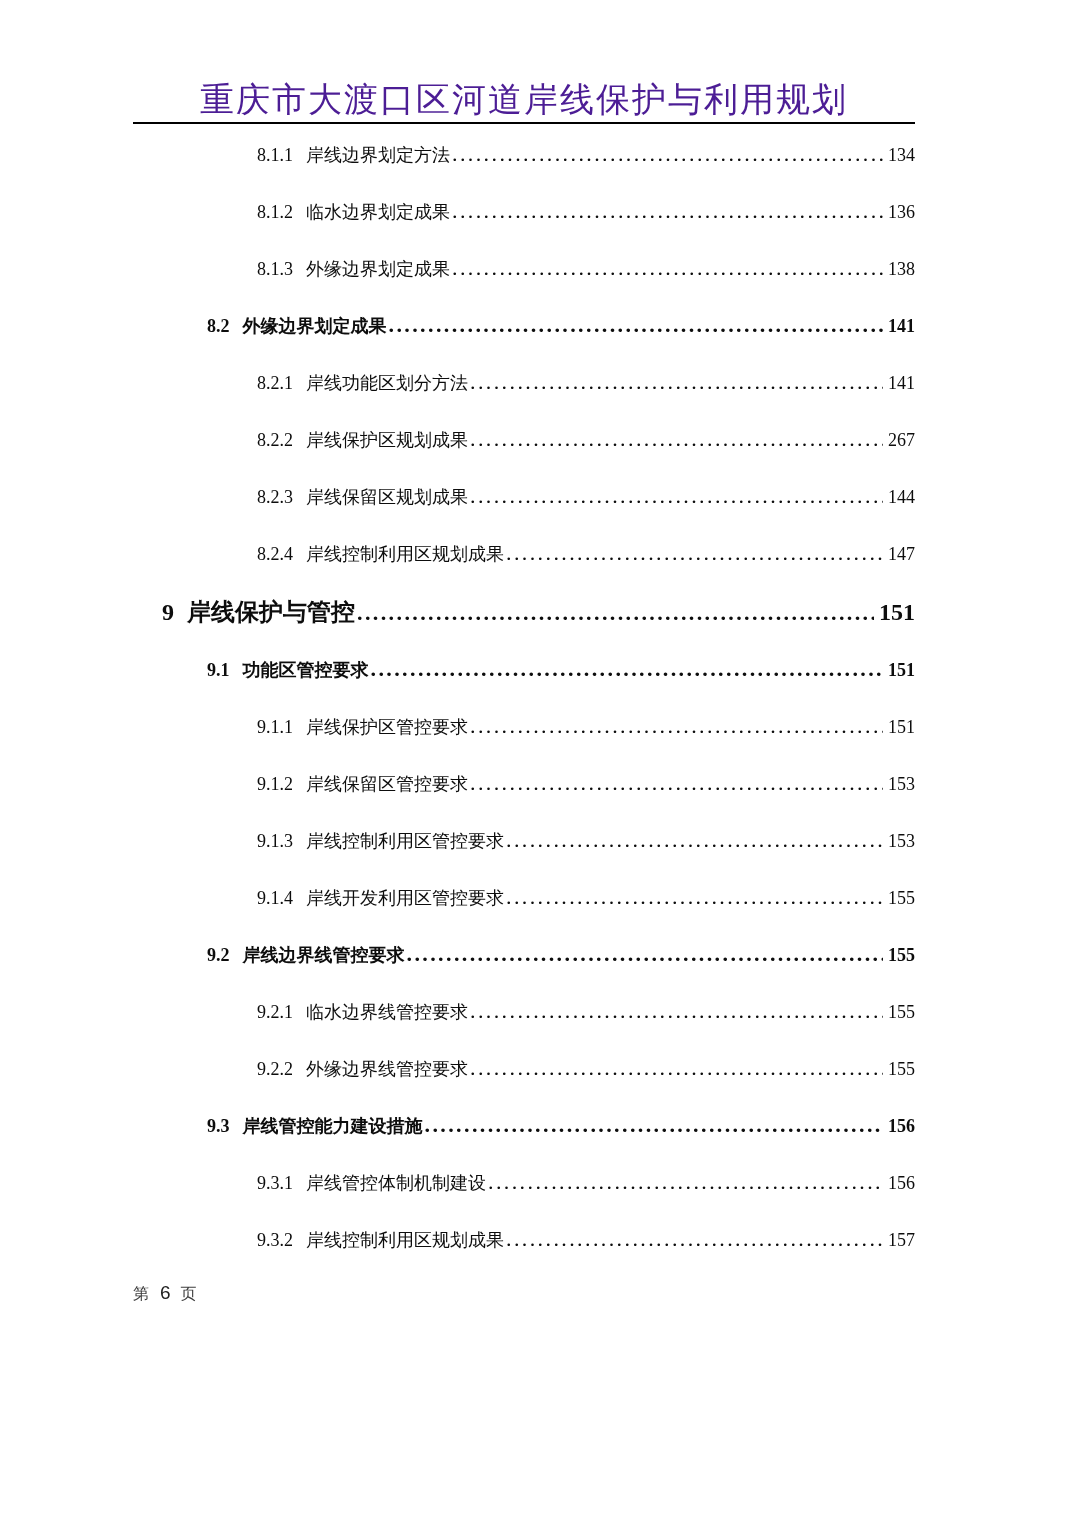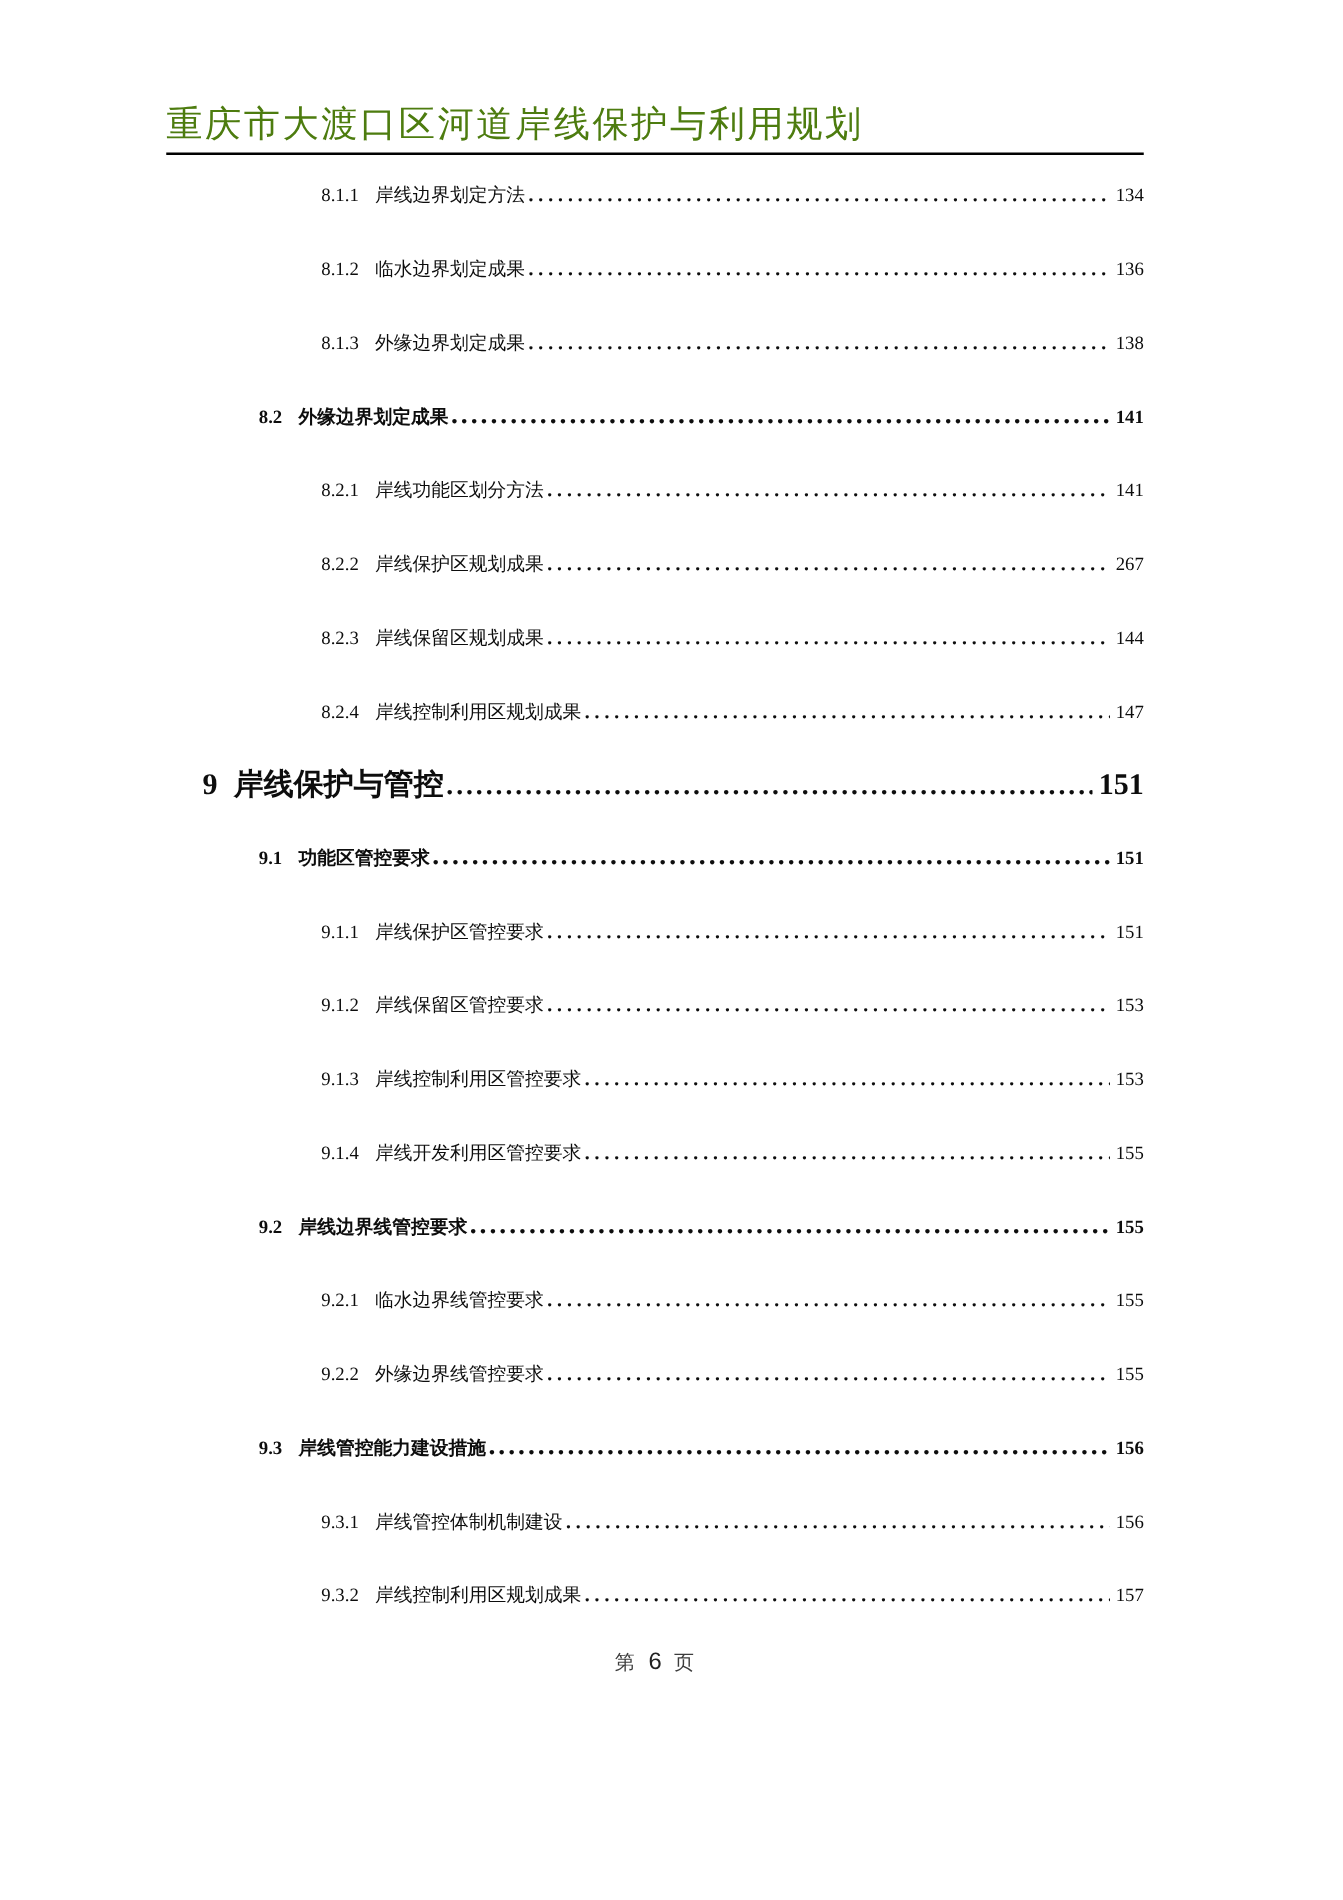--- a/index.html
+++ b/index.html
@@ -13,40 +13,40 @@
     height: 1520px;
     background: #ffffff;
     box-sizing: border-box;
     padding: 84px 159px 0 133px;
     font-family: "Liberation Serif", "DejaVu Serif", serif;
     color: #111111;
     overflow: hidden;
   }
   
   .header-title {
-    text-align: left;
-    font-size: 29px;
+    text-align: center;
+    font-size: 34px;
     line-height: 32px;
     letter-spacing: 2px;
-    color: #4d7c0f;
+    color: #4c1d95;
     font-weight: 400;
   }
   .header-rule {
     border: none;
     border-bottom: 2px solid #000000;
     margin: 6px 0 0 0;
   }
   
   .toc {
     margin-top: 16px;
   }
   .toc-row {
     display: flex;
     align-items: baseline;
-    font-size: 15px;
+    font-size: 18px;
     line-height: 28px;
     margin-bottom: 28px;
     color: #0d0d0d;
   }
   .toc-row.level-1 { padding-left: 29px;  margin-top: 30px; font-size: 24px; }
   .toc-row.level-2 { padding-left: 74px; font-weight: bold;  }
   .toc-row.level-3 { padding-left: 124px; }
   .toc-row.bold    { font-weight: 700; }
   .toc-number {
     margin-right: 13px;
@@ -66,21 +66,21 @@
     content: "..............................................................................................................................................................................";
     letter-spacing: 2.4px;
     font-size: 22px;
   }
   .toc-page {
     white-space: nowrap;
   }
   
   .footer {
     margin-top: 26px;
-    text-align: center;
+    text-align: left;
     font-size: 16px;
     color: #3c3c3c;
   }
   .footer .footer-char {
     letter-spacing: 1px;
   }
   .footer .footer-num {
     font-family: "Liberation Sans", "DejaVu Sans", sans-serif;
     font-size: 19px;
     color: #222222;

